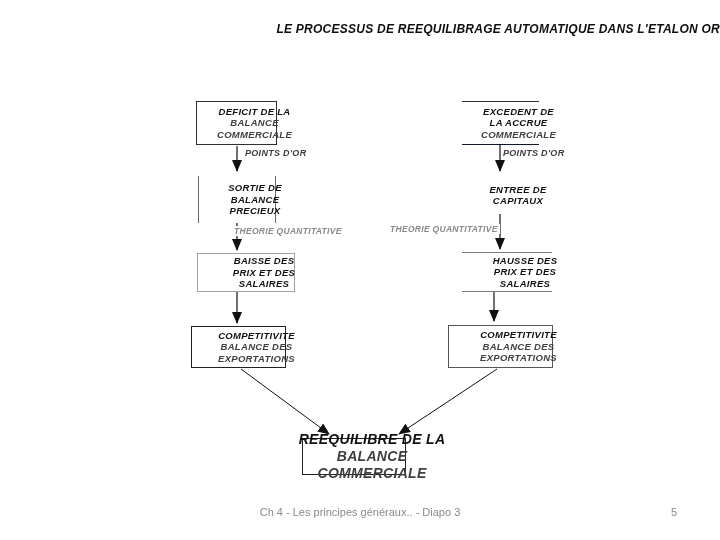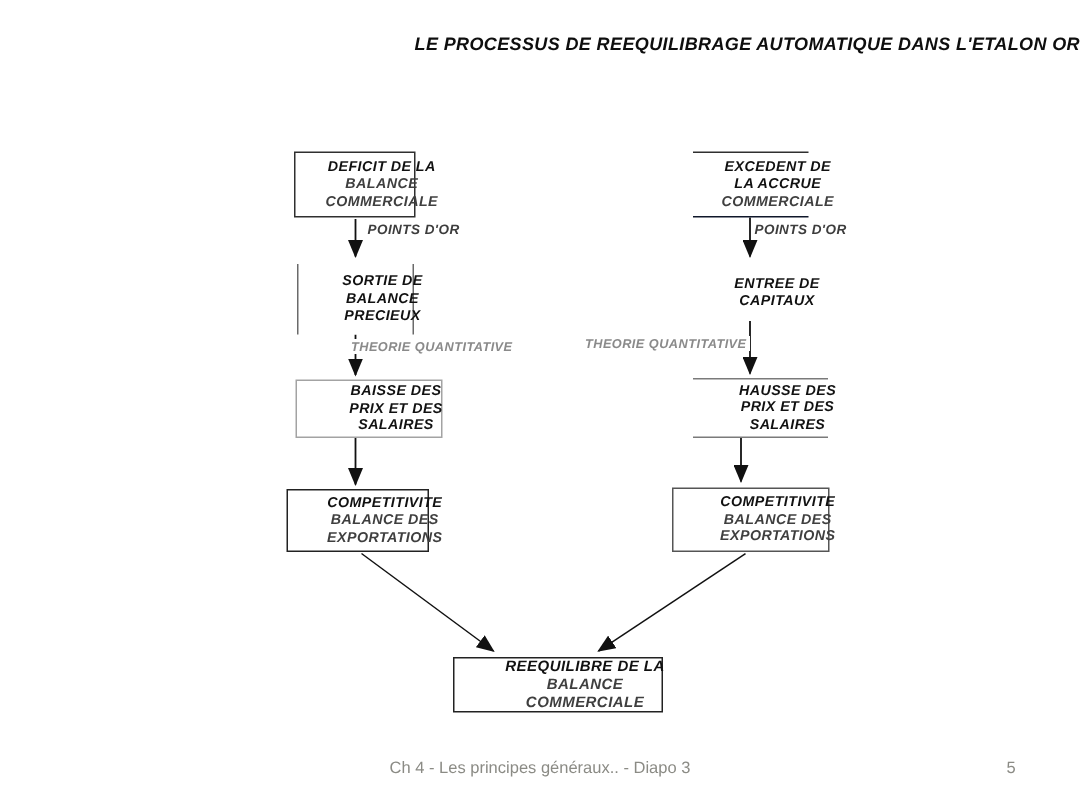--- a/index.html
+++ b/index.html
@@ -20,21 +20,21 @@
   .ln.muted{color:var(--muted-text,#3f3f3f);}
 
   .b-deficit      {left:196px;top:101px;width:81px; height:44px;border:1px solid #2f2f2f;}
   .b-excedent     {left:462px;top:101px;width:77px; height:44px;border-top:1px solid #2f2f2f;border-bottom:1px solid #0f172a;}
   .b-sortie       {left:198px;top:176px;width:78px; height:47px;border-left:1px solid #6a6a6a;border-right:1px solid #6a6a6a;}
   .b-entree       {left:452px;top:181px;width:96px; height:28px;justify-content:center;}
   .b-baisse       {left:197px;top:253px;width:98px; height:39px;border:1px solid #a3a3a3;}
   .b-hausse       {left:462px;top:252px;width:90px; height:40px;border-top:1px solid #7a7a7a;border-bottom:1px solid #7a7a7a;}
   .b-comp-accrue  {left:191px;top:326px;width:95px; height:42px;border:1px solid #222;}
   .b-comp-degradee{left:448px;top:325px;width:105px;height:43px;border:1px solid #555;}
-  .b-reequilibre  {left:302px;top:438px;width:140px;height:37px;border:1px solid #222;font-size:10px;}
+  .b-reequilibre  {left:302px;top:438px;width:104px;height:37px;border:1px solid #222;font-size:14px;}
 
   
   .lbl{position:absolute;z-index:3;background:#fff;padding:0 2px;white-space:nowrap;
        font:italic 700 9px "Liberation Sans",sans-serif;color:#3d3d3d;letter-spacing:.3px;}
   .lbl.quant{font-size:8.5px;color:#8a8a8a;}
   .lbl-points-left {left:243px;top:148px;}
   .lbl-points-right{left:501px;top:148px;}
   .lbl-quant-left  {left:232px;top:226px;}
   .lbl-quant-right {left:388px;top:224px;}
 

